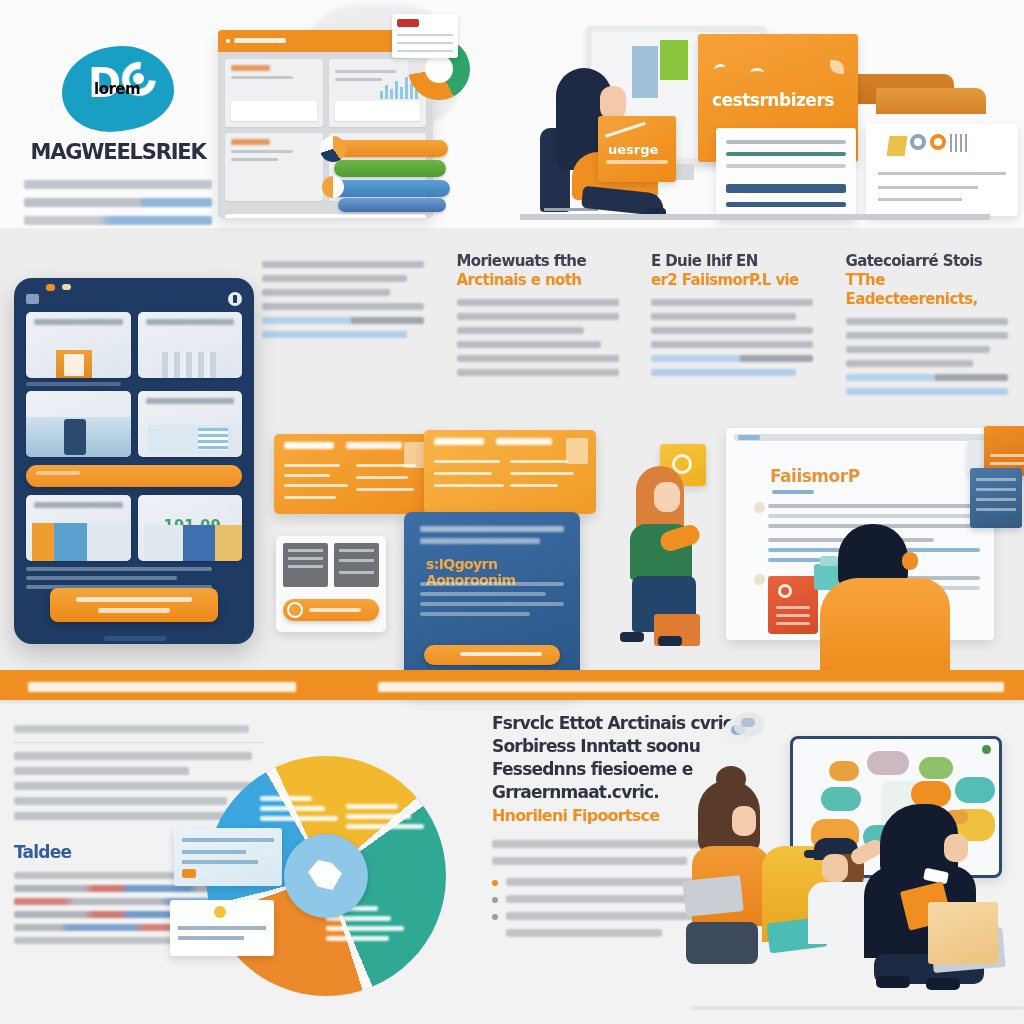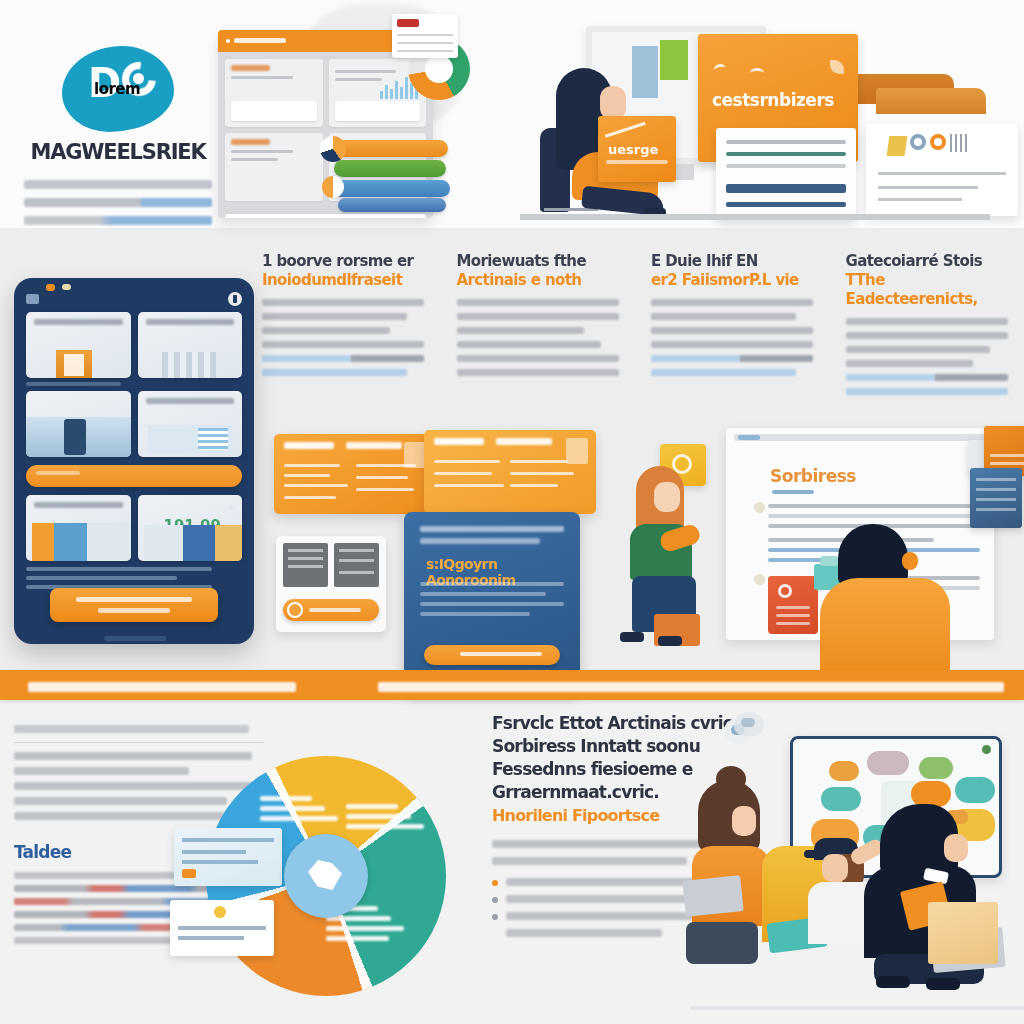--- a/index.html
+++ b/index.html
@@ -663,24 +663,20 @@
         <span class="lbl">uesrge</span>
         <span class="sub"></span>
       </span>
     </div>
     <div class="desk-hero"></div>
   </div>
 
   <div class="cols">
 
     <div class="col">
-      <h3>
-        <span>1 boorve rorsme er</span>
-        <span class="o">Inoiodumdlfraseit</span>
-      </h3>
       <div class="body">
         <div class="l w90"></div>
         <div class="l w80"></div>
         <div class="l w70"></div>
         <div class="l w90"></div>
         <div class="l w90 hl2"></div>
         <div class="l w80 hl"></div>
       </div>
     </div>
 
@@ -848,21 +844,21 @@
     <span class="hb"></span>
   </div>
 
   <div class="scene-mid">
     <div class="yellowsq">
       <span class="sw"></span>
     </div>
 
     <div class="board">
       <span class="topbar"></span>
-      <span class="title">Sorbiress</span>
+      <span class="title">FaiismorP</span>
       <span class="sub"></span>
       <span class="bullet" style="top:74px;"></span>
       <span class="row" style="top:76px;"></span>
       <span class="row o" style="top:86px;"></span>
       <span class="row" style="top:96px;"></span>
       <span class="row" style="top:110px; right:60px;"></span>
       <span class="row b" style="top:120px;"></span>
       <span class="row b" style="top:130px; right:80px;"></span>
       <span class="bullet" style="top:146px;"></span>
       <span class="row" style="top:148px;"></span>

